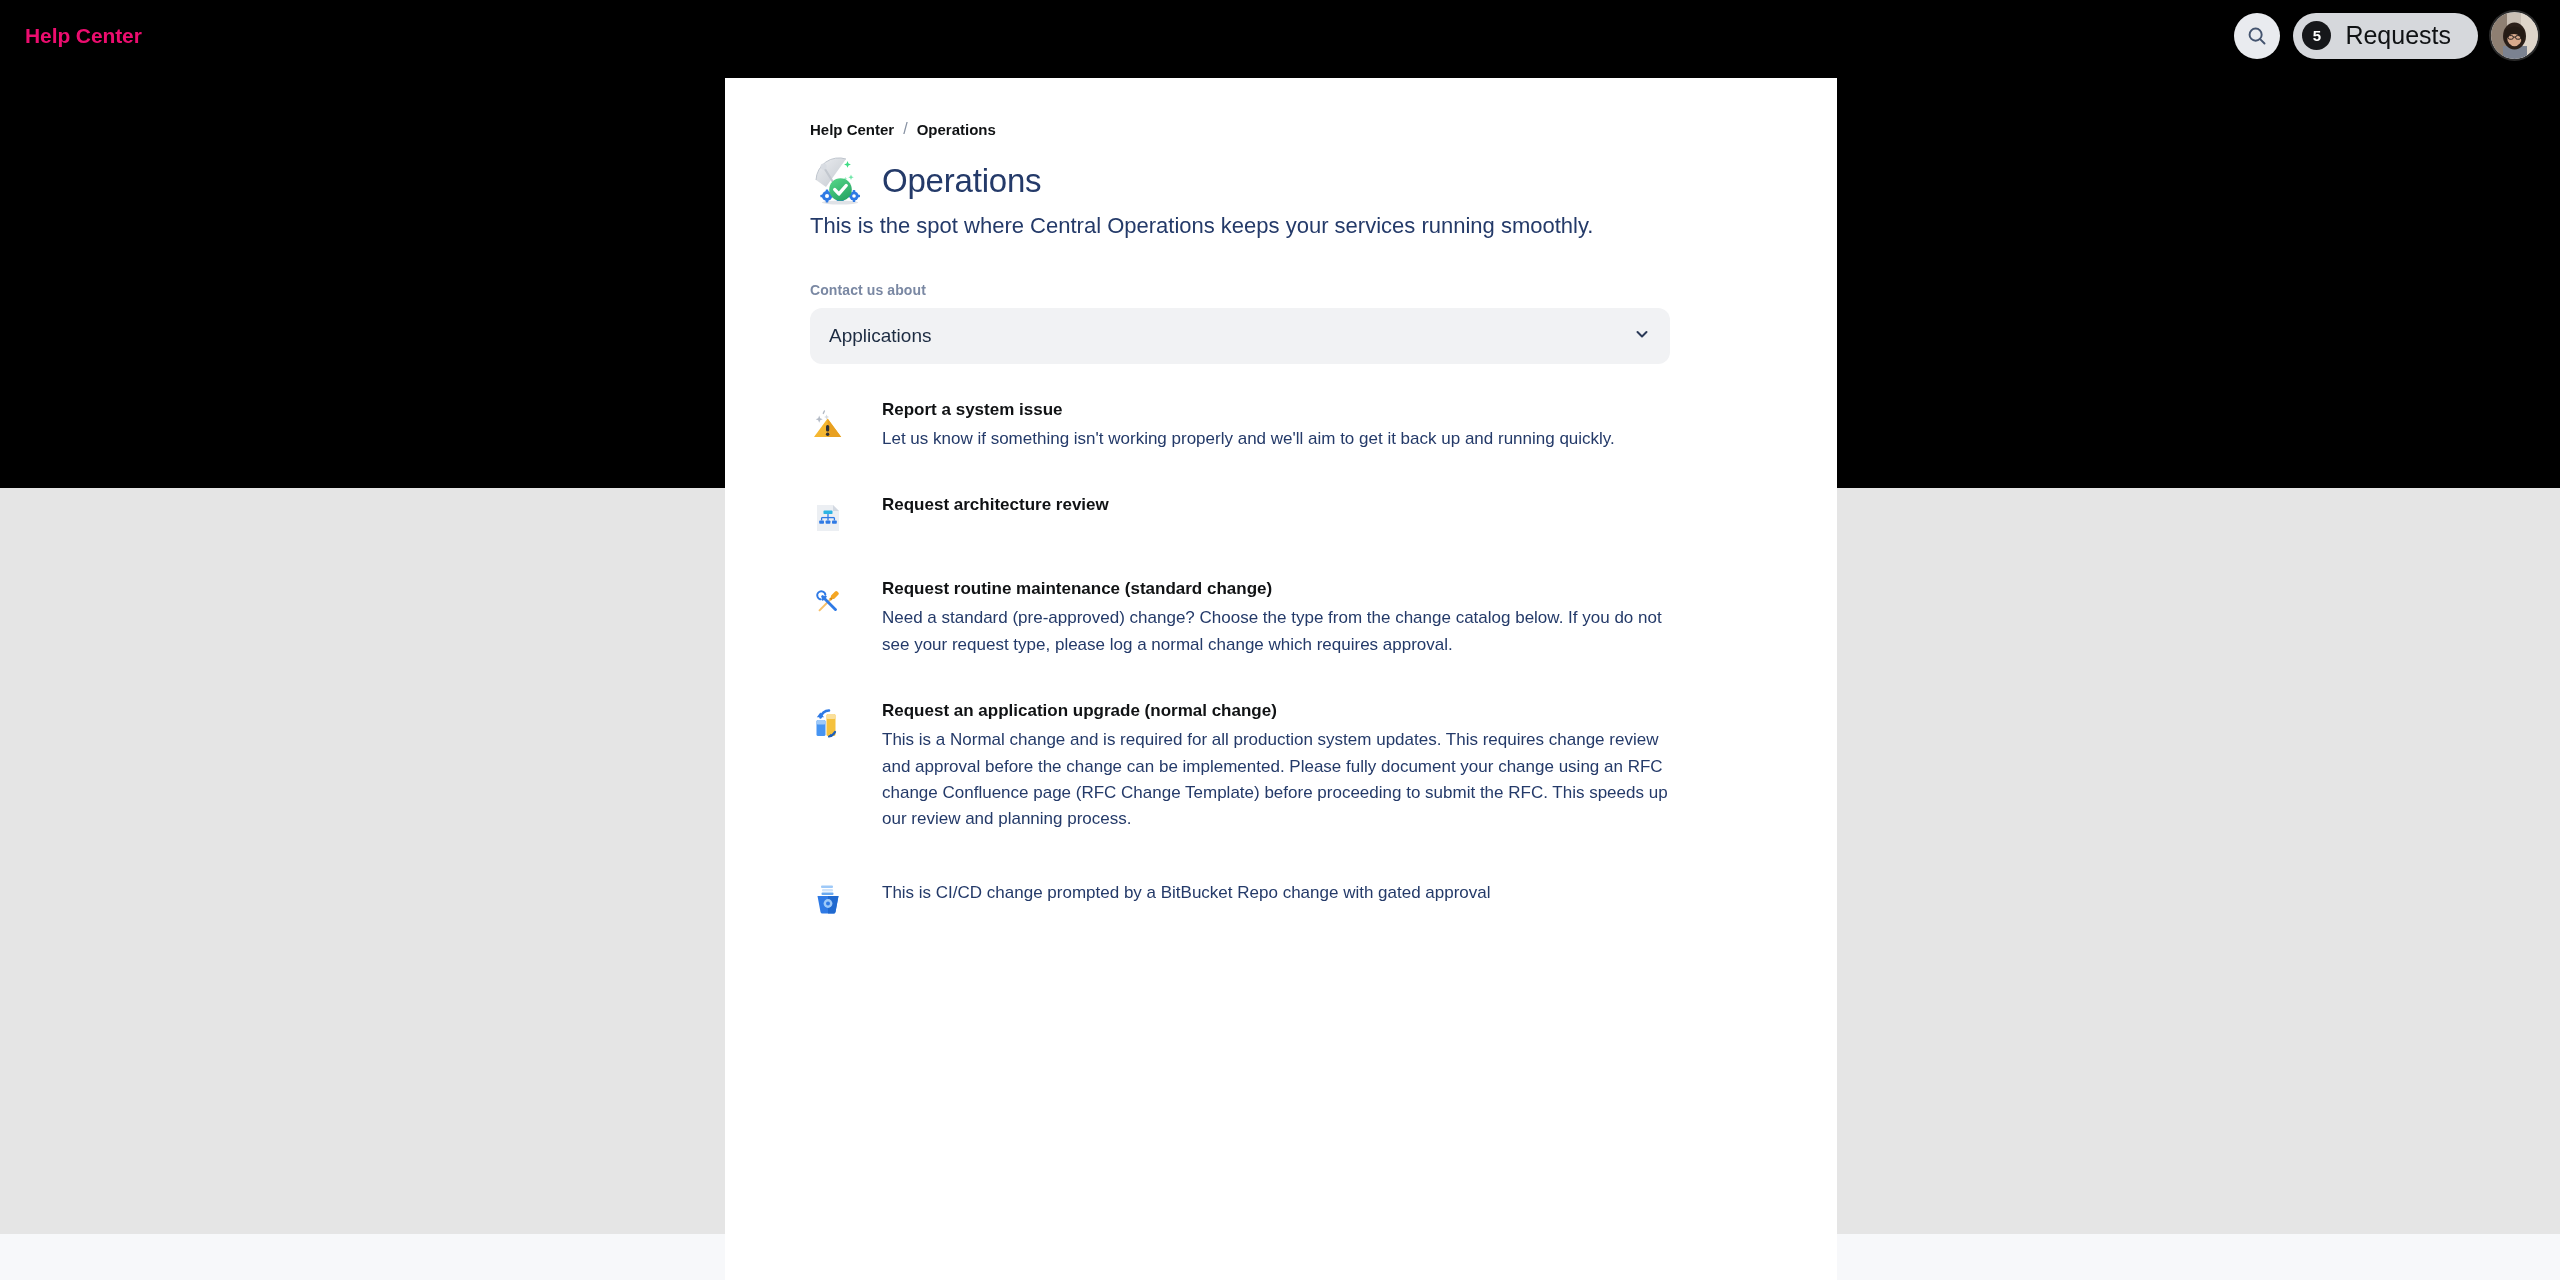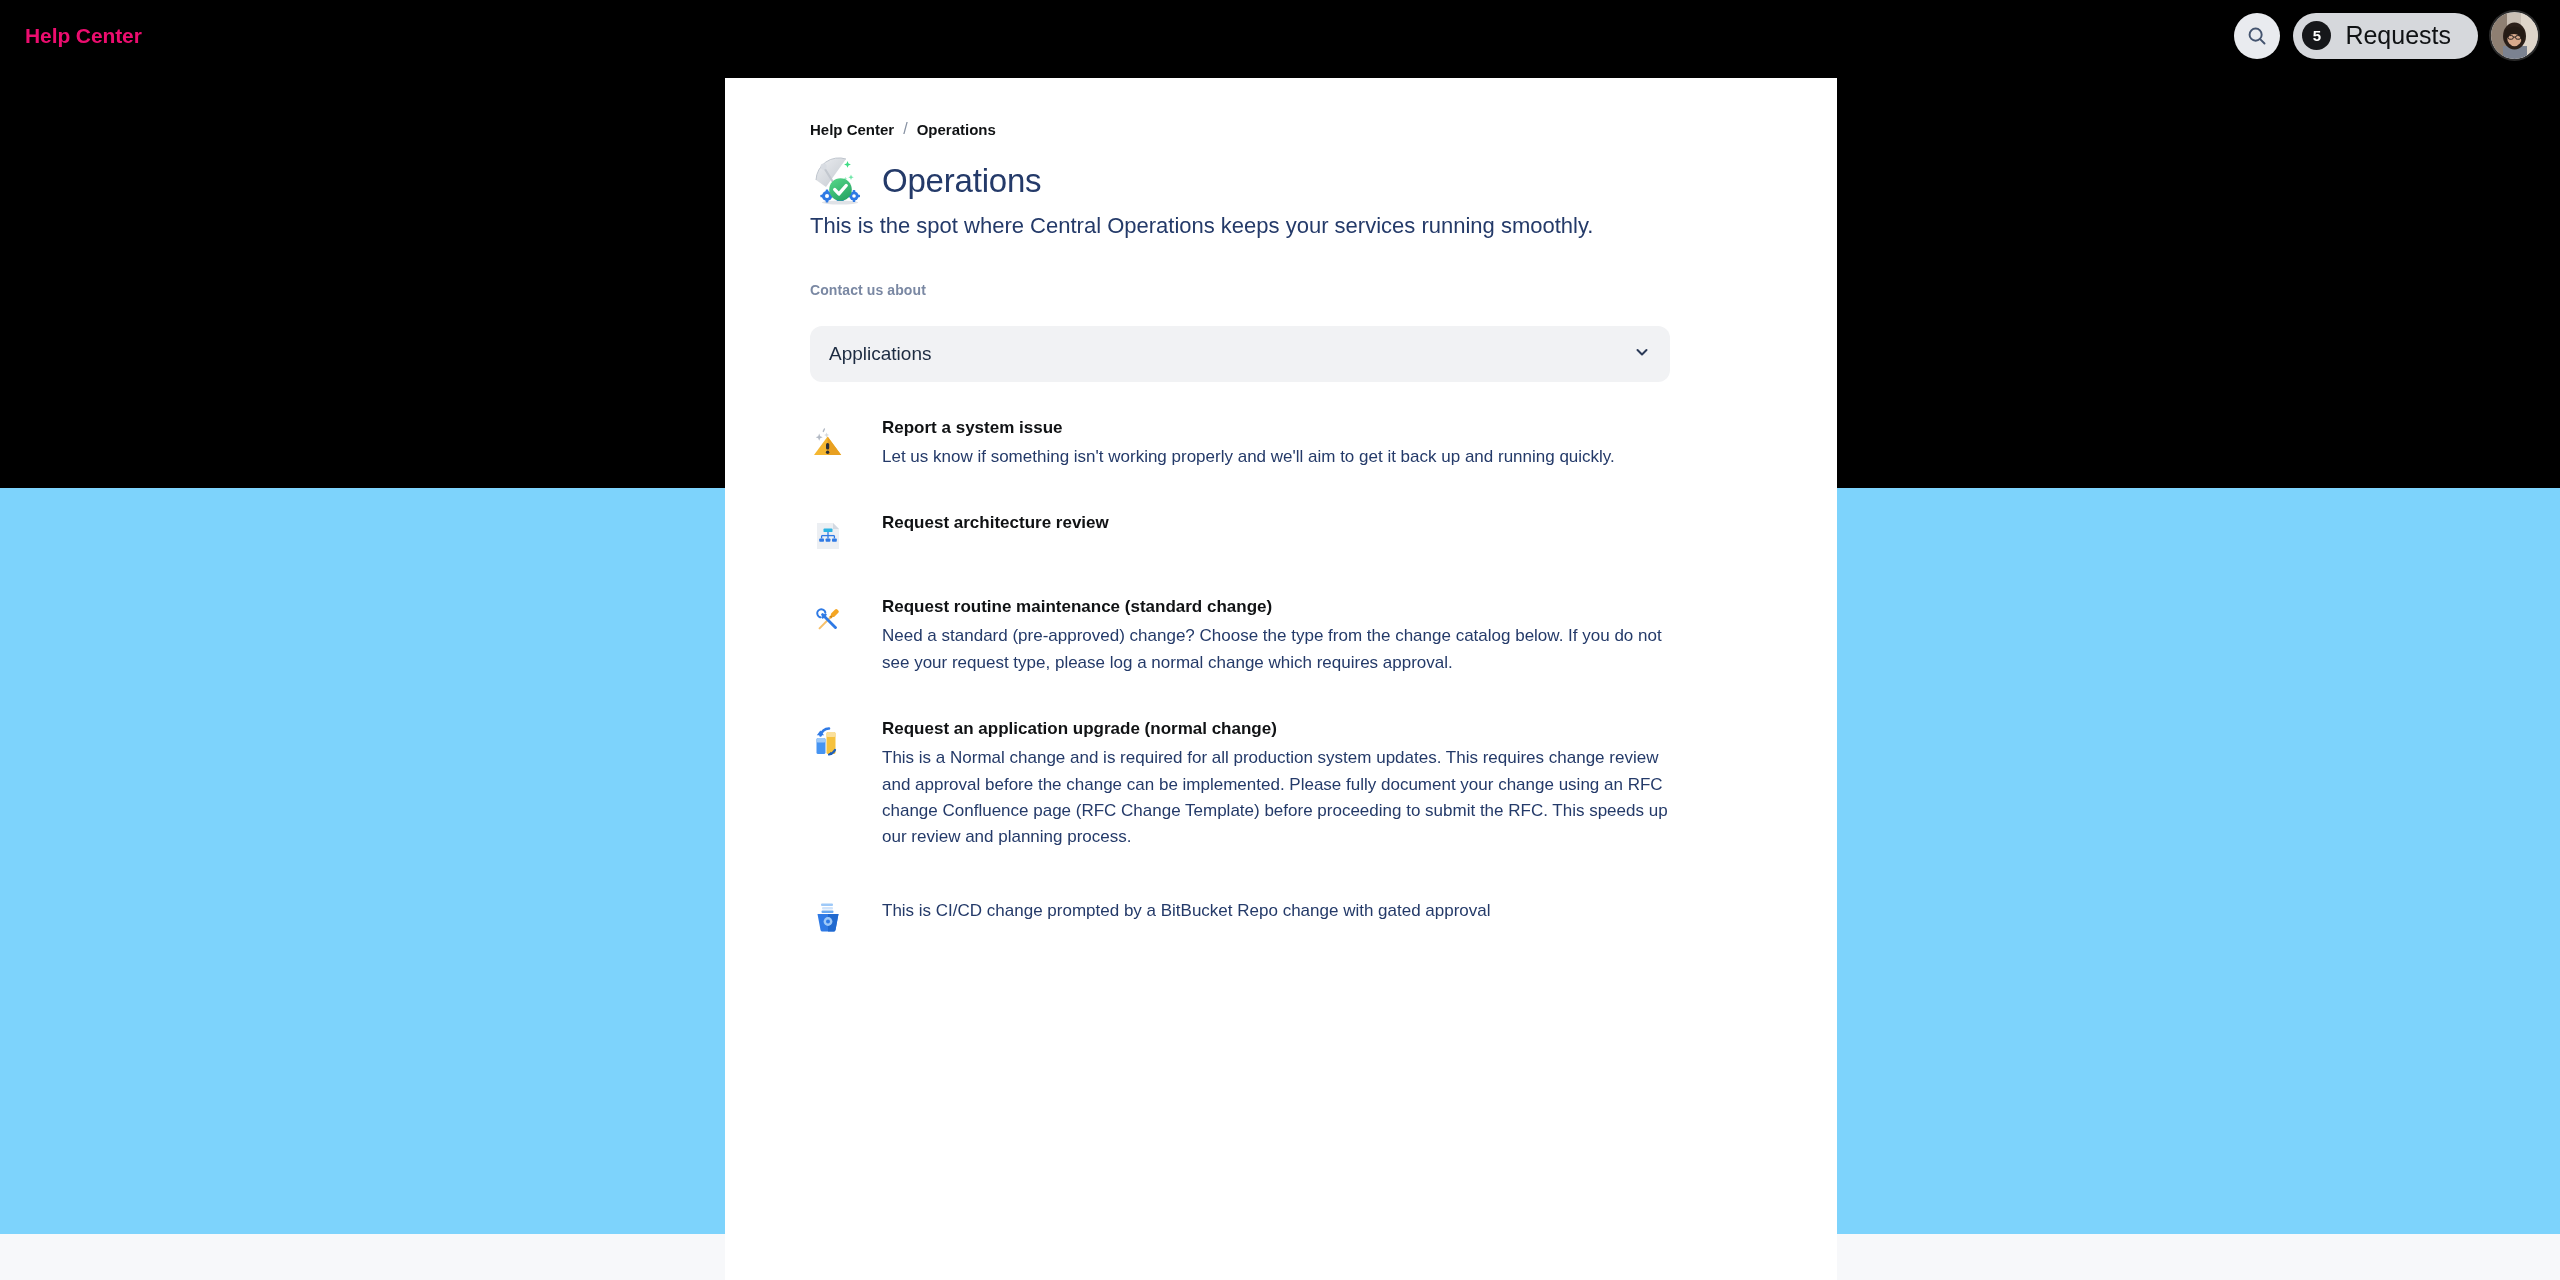--- a/index.html
+++ b/index.html
@@ -2,21 +2,21 @@
 <html><head>
 <meta charset="utf-8">
 <style>
   * { box-sizing: border-box; margin: 0; padding: 0; }
   html, body {
     width: 2560px; height: 1280px;
     overflow: hidden;
     background: #f7f8fa;
     font-family: "Liberation Sans", sans-serif;
   }
-  #root { position: relative; width: 2560px; height: 1234px; background: #7dd3fc; text-decoration: underline; }
+  #root { position: relative; width: 2560px; height: 1234px; background: #e5e5e5; text-decoration: underline; }
 
   
   .banner {
     position: absolute; left: 0; top: 0;
     width: 2560px; height: 488px;
     background: #000000;
   }
   .brand {
     position: absolute; left: 25px; top: 24px;
     font-size: 21px; font-weight: bold;
@@ -73,21 +73,21 @@
   .title-icon { width: 58px; height: 58px; flex: 0 0 58px; }
   .page-title { font-size: 33px; color: #243a69; font-weight: normal; letter-spacing: -0.2px; }
 
   .page-desc { font-size: 22px; color: #243a69; line-height: 1.45; }
 
   .field-label {
     margin-top: 40px; font-size: 14px; font-weight: bold;
     color: #7a88a3; letter-spacing: 0.1px;
   }
   .select-box {
-    margin-top: 28px; width: 860px; height: 56px;
+    margin-top: 10px; width: 860px; height: 56px;
     background: #f1f2f4; border-radius: 12px;
     display: flex; align-items: center; justify-content: space-between;
     padding: 0 20px 0 19px; cursor: pointer;
   }
   .select-value { font-size: 19px; color: #1c2b41; }
   .chev { color: #2b3a57; }
 
   .section-head {
     margin-top: 62px; font-size: 21px; font-weight: bold;
     color: #243a69; letter-spacing: -0.1px;

